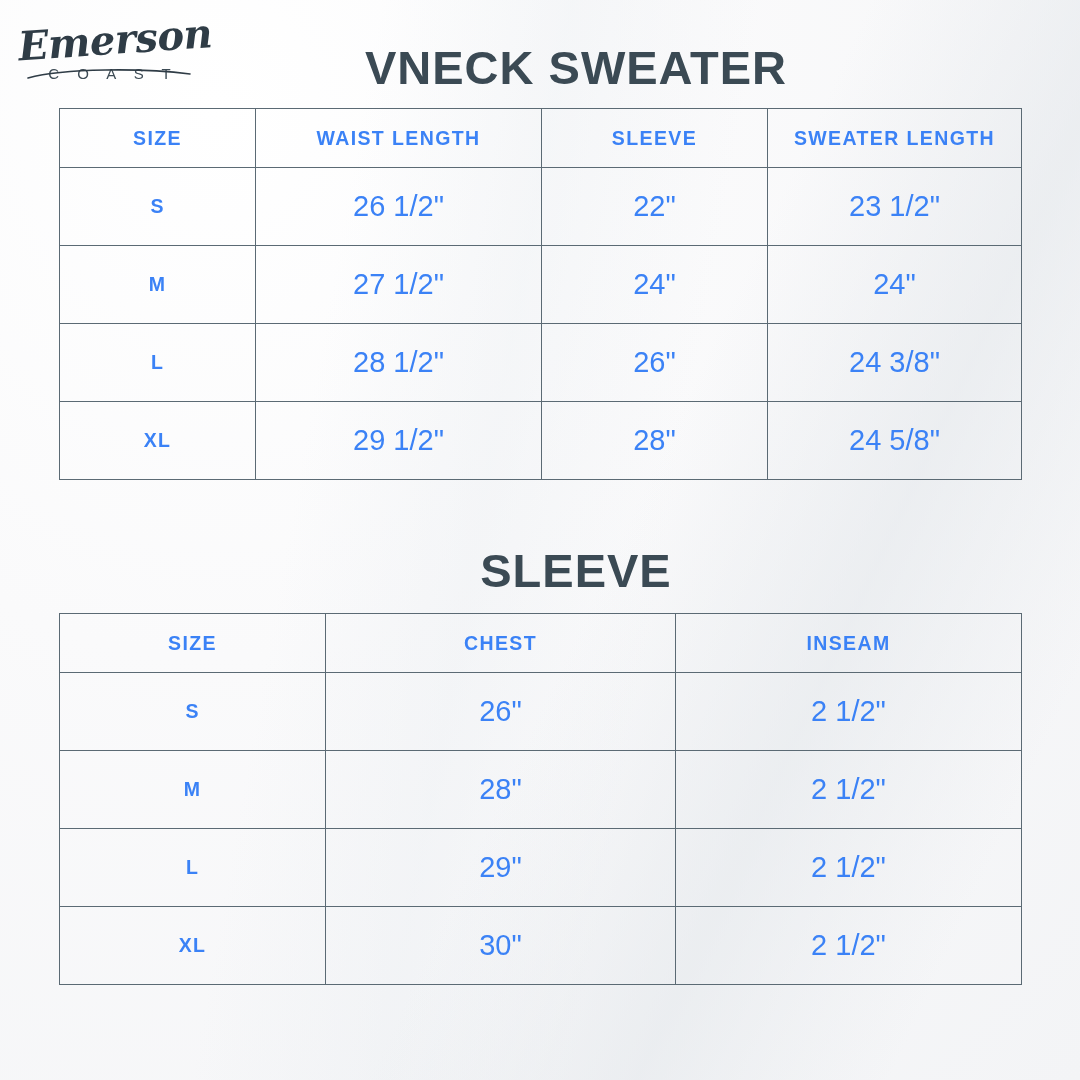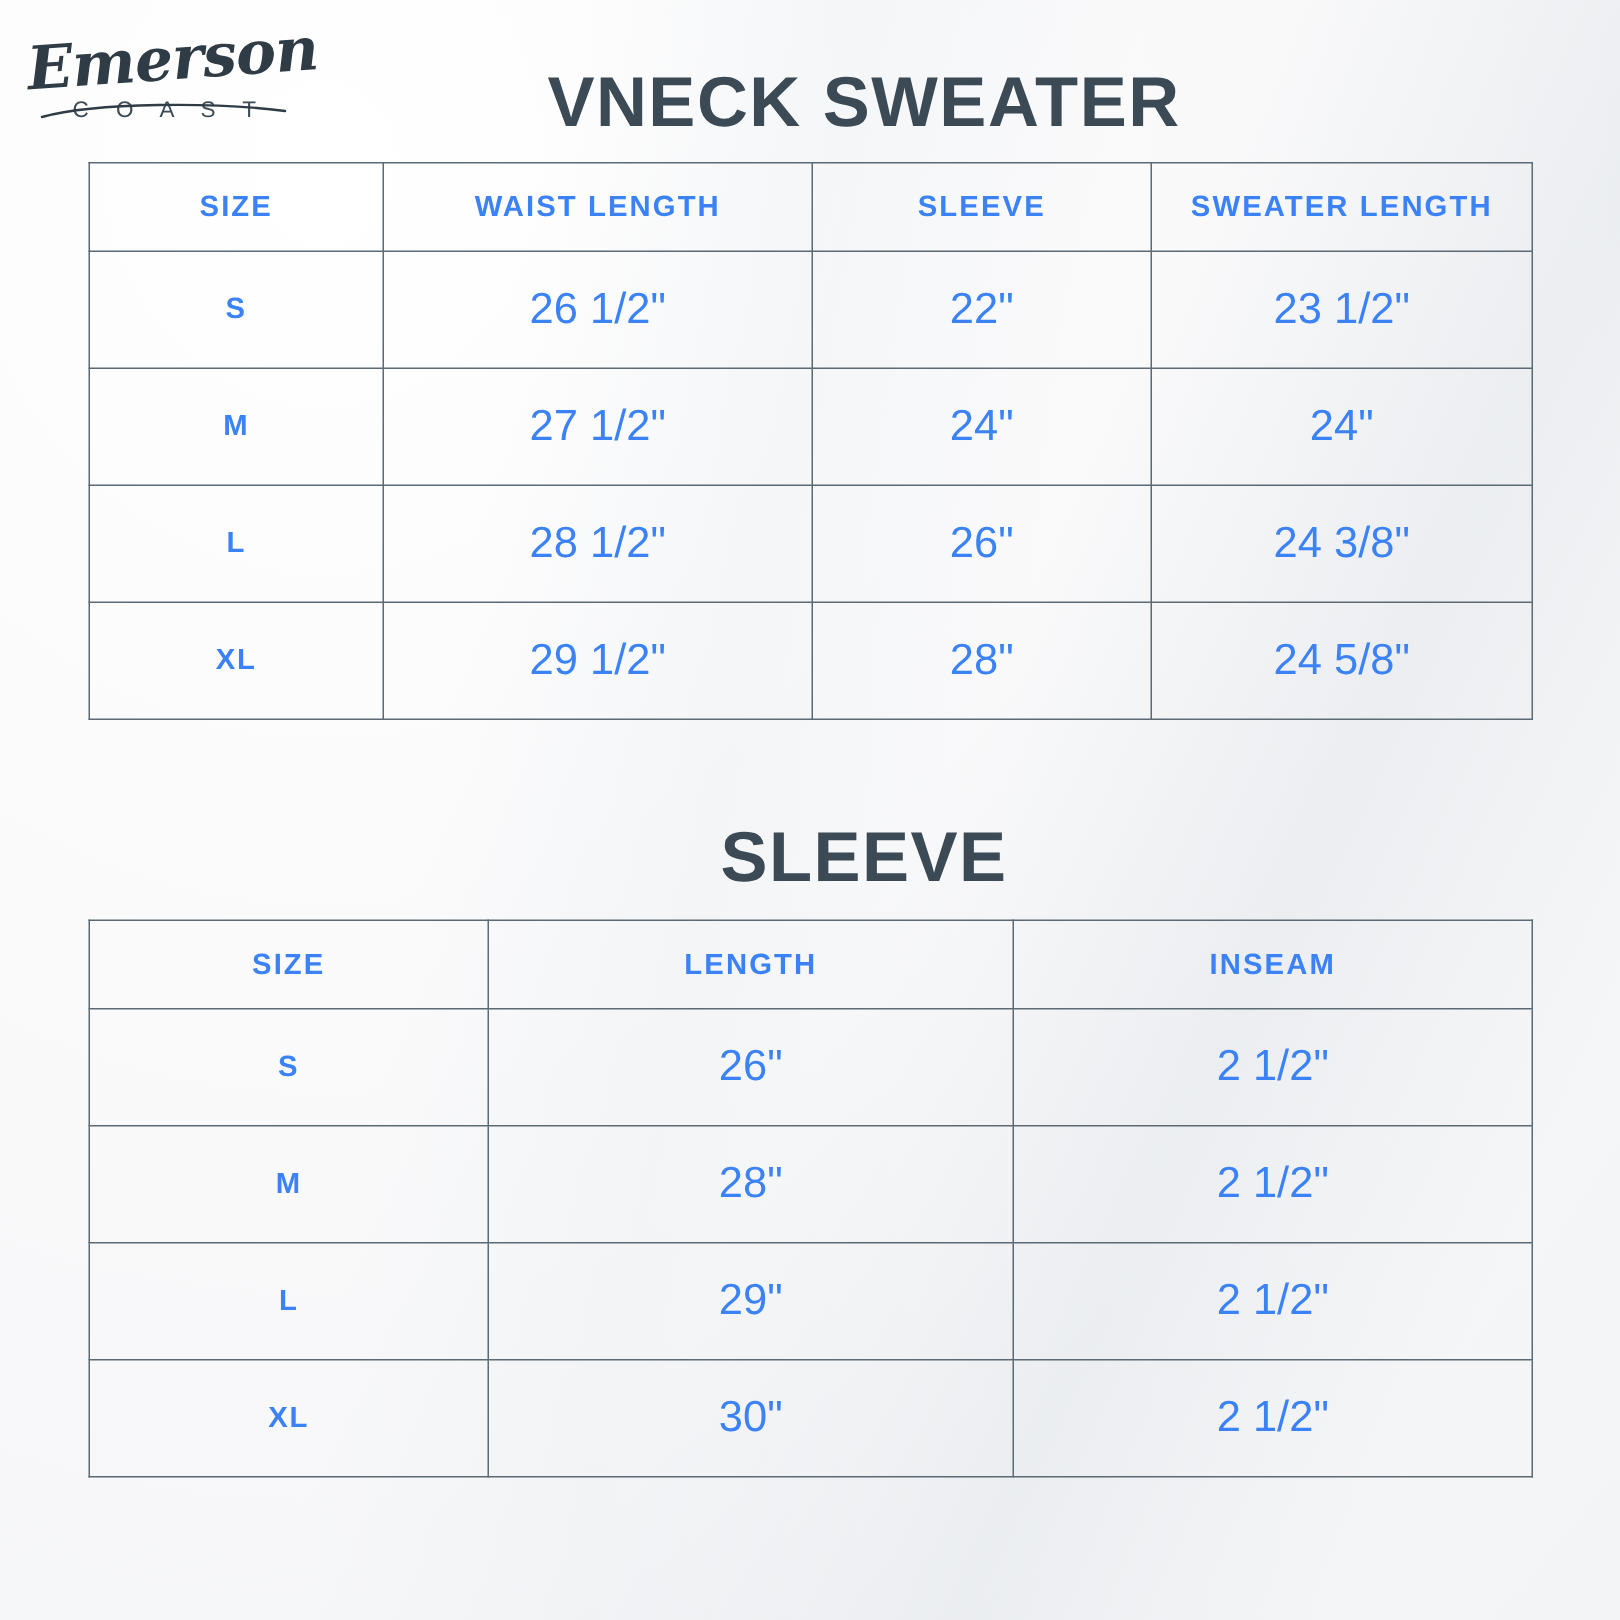--- a/index.html
+++ b/index.html
@@ -195,21 +195,21 @@
 
   <table id="table-shorts">
     <colgroup>
         <col class="c1">
         <col class="c2">
         <col class="c3">
       </colgroup>
     <thead>
       <tr>
         <th>SIZE</th>
-        <th>LENGTH</th>
+        <th>CHEST</th>
         <th>INSEAM</th>
       </tr>
     </thead>
     <tbody>
       <tr>
         <td class="size-col">S</td>
         <td>26"</td>
         <td>2 1/2"</td>
       </tr>
       <tr>

